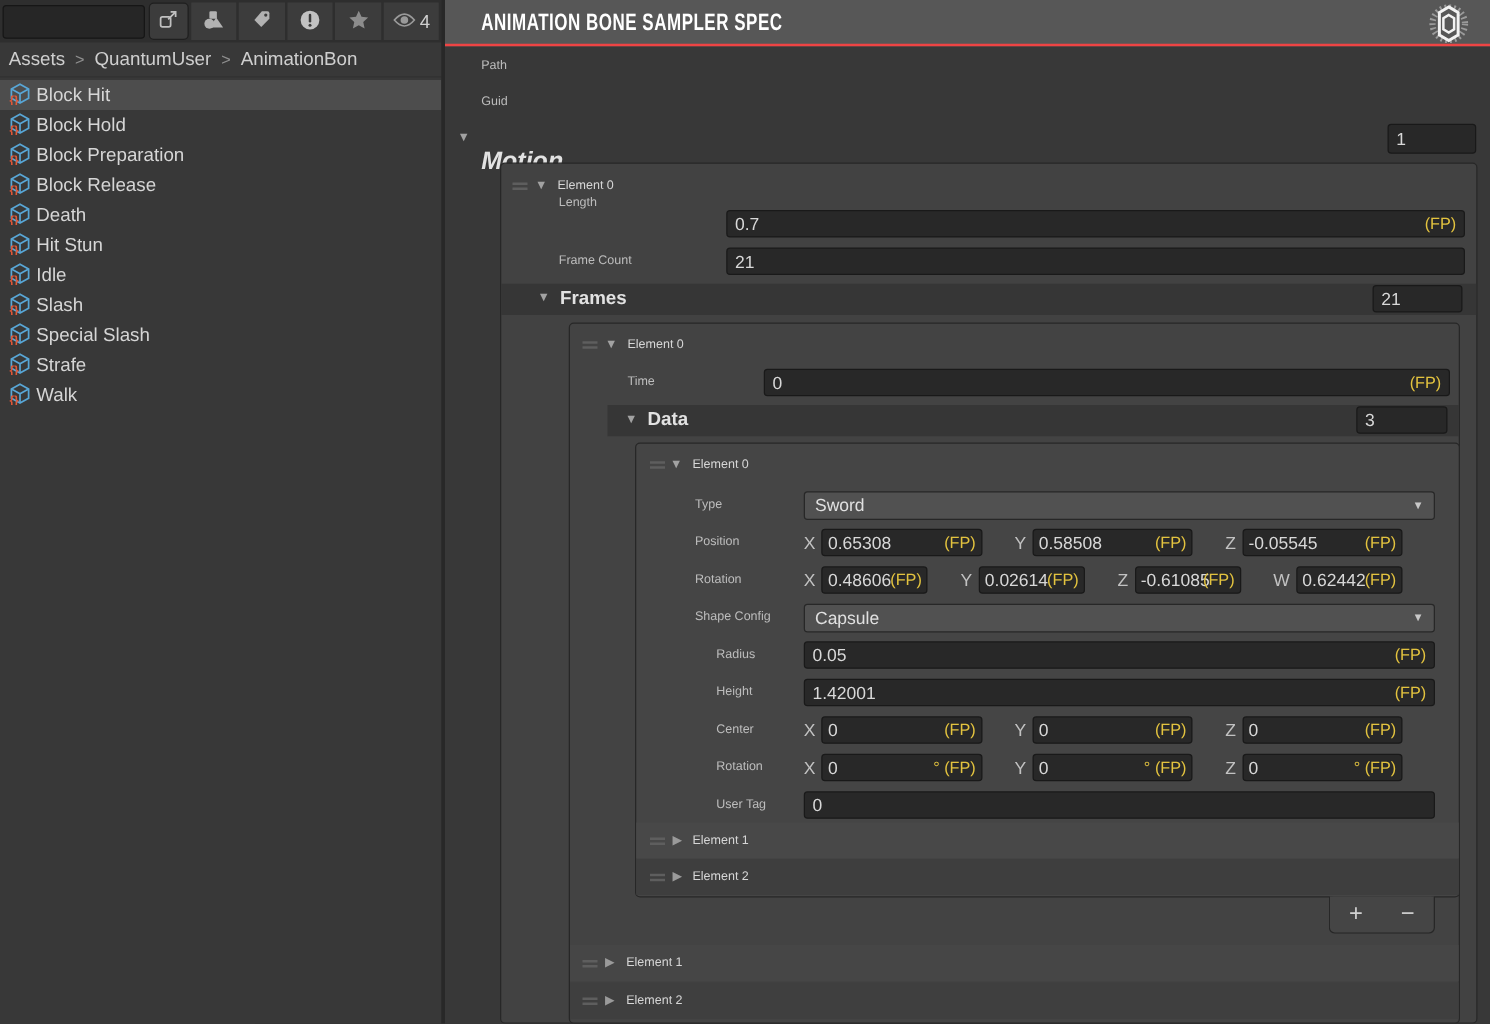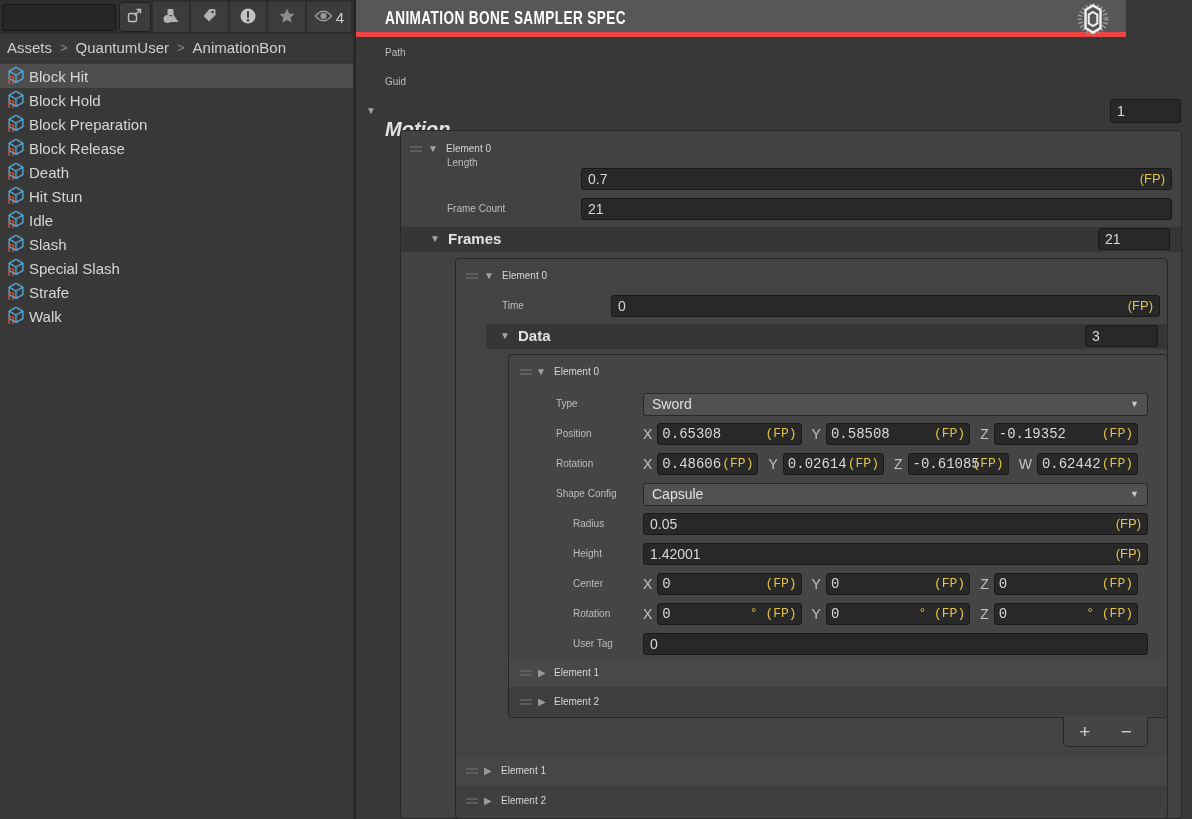--- a/index.html
+++ b/index.html
@@ -22,21 +22,21 @@
   #asset-list { position:absolute; left:0; top:64px; width:353px; }
   .list-item { height:24px; display:flex; align-items:center; padding-left:7px; cursor:pointer; white-space:nowrap; }
   .list-item.selected { background:#4d4d4d; }
   .item-label { margin-left:4px; font-size:15px; color:#d6d6d6; }
 
   
   #divider { position:absolute; left:353px; top:0; width:3px; height:819px; background:#282828; }
 
   
   #inspector { position:absolute; left:356px; top:0; width:836px; height:819px; }
-  #insp-header { position:absolute; left:0; top:0; width:770px; height:37px; background:#575757; border-bottom:5px solid #ef4444; }
+  #insp-header { position:absolute; left:0; top:0; width:836px; height:37px; background:#575757; border-bottom:2px solid #ef4444; }
   #insp-title { position:absolute; left:29px; top:8px; font-weight:bold; font-size:17px; color:#ffffff; letter-spacing:.5px; transform:scaleX(.80) scaleY(1.12); transform-origin:left center; white-space:nowrap; }
   #quantum-icon { position:absolute; right:16px; top:2px; }
   .lbl { position:absolute; color:#bdbdbd; font-size:10px; line-height:24px; white-space:nowrap; }
   .val-plain { position:absolute; color:#d8d8d8; font-size:14px; line-height:24px; white-space:nowrap; overflow:hidden; }
   .bold-lbl { font-weight:bold; color:#e2e2e2; }
 
   .tri { position:absolute; color:#a2a2a2; font-size:10px; line-height:24px; }
   .tri-r { color:#9a9a9a; }
   .handle { position:absolute; width:12px; height:6px; border-top:2px solid #5e5e5e; border-bottom:2px solid #5e5e5e; }
 
@@ -46,21 +46,21 @@
   .dropdown { position:absolute; height:23px; background:#515151; border:1px solid #272727; border-radius:3px; color:#e0e0e0; font-size:14px; line-height:21px; padding:0 8px; cursor:pointer; }
   .dd-caret { position:absolute; right:8px; top:0; font-size:9px; color:#c8c8c8; line-height:21px; }
 
   .box { position:absolute; background:#424242; border:1px solid #272727; border-radius:4px; }
   .band { position:absolute; background:#363636; }
   .zebra-light { position:absolute; background:#484848; }
   .zebra-dark { position:absolute; background:#3e3e3e; }
 
   .vrow { position:absolute; height:22px; display:flex; align-items:center; }
   .axis { color:#c2c2c2; font-size:14px; margin:0 5px 0 0; flex:0 0 auto; }
-  .axis + .vfield { margin-right:10px;font-family:Liberation Mono, monospace; }
+  .axis + .vfield { margin-right:26px; }
   .vfield { position:relative; flex:1 1 0; height:22px; background:#282828; border:1px solid #191919; border-radius:3px; padding:0 4px; overflow:hidden; }
   .vval { color:#d8d8d8; font-size:14px; line-height:20px; white-space:nowrap; }
   .vfield .fp { right:4px; }
 
   #list-footer { position:absolute; left:1063px; top:717px; width:85px; height:30px; background:#454545; border:1px solid #272727; border-top:none; border-radius:0 0 5px 5px; display:flex; align-items:center; justify-content:space-around; }
   .pm-btn { color:#d0d0d0; font-size:19px; line-height:26px; cursor:pointer; padding:0 6px; }
 </style>
 </head>
 <body>
 
@@ -355,21 +355,21 @@
     <span class="dd-caret">▼</span>
   </span>
 
   <span class="lbl" style="left:556px; top:422px;">Position</span>
   <div class="vrow" style="left:643px; top:423px; width:505px;">
     <span class="axis">X</span>
     <span class="vfield"><span class="vval">0.65308</span><span class="fp">(FP)</span></span>
     <span class="axis">Y</span>
     <span class="vfield"><span class="vval">0.58508</span><span class="fp">(FP)</span></span>
     <span class="axis">Z</span>
-    <span class="vfield"><span class="vval">-0.19352</span><span class="fp">(FP)</span></span>
+    <span class="vfield"><span class="vval">-0.05545</span><span class="fp">(FP)</span></span>
   </div>
 
   <span class="lbl" style="left:556px; top:452px;">Rotation</span>
   <div class="vrow" style="left:643px; top:453px; width:505px;">
     <span class="axis">X</span>
     <span class="vfield"><span class="vval">0.48606</span><span class="fp">(FP)</span></span>
     <span class="axis">Y</span>
     <span class="vfield"><span class="vval">0.02614</span><span class="fp">(FP)</span></span>
     <span class="axis">Z</span>
     <span class="vfield"><span class="vval">-0.61085</span><span class="fp">(FP)</span></span>

